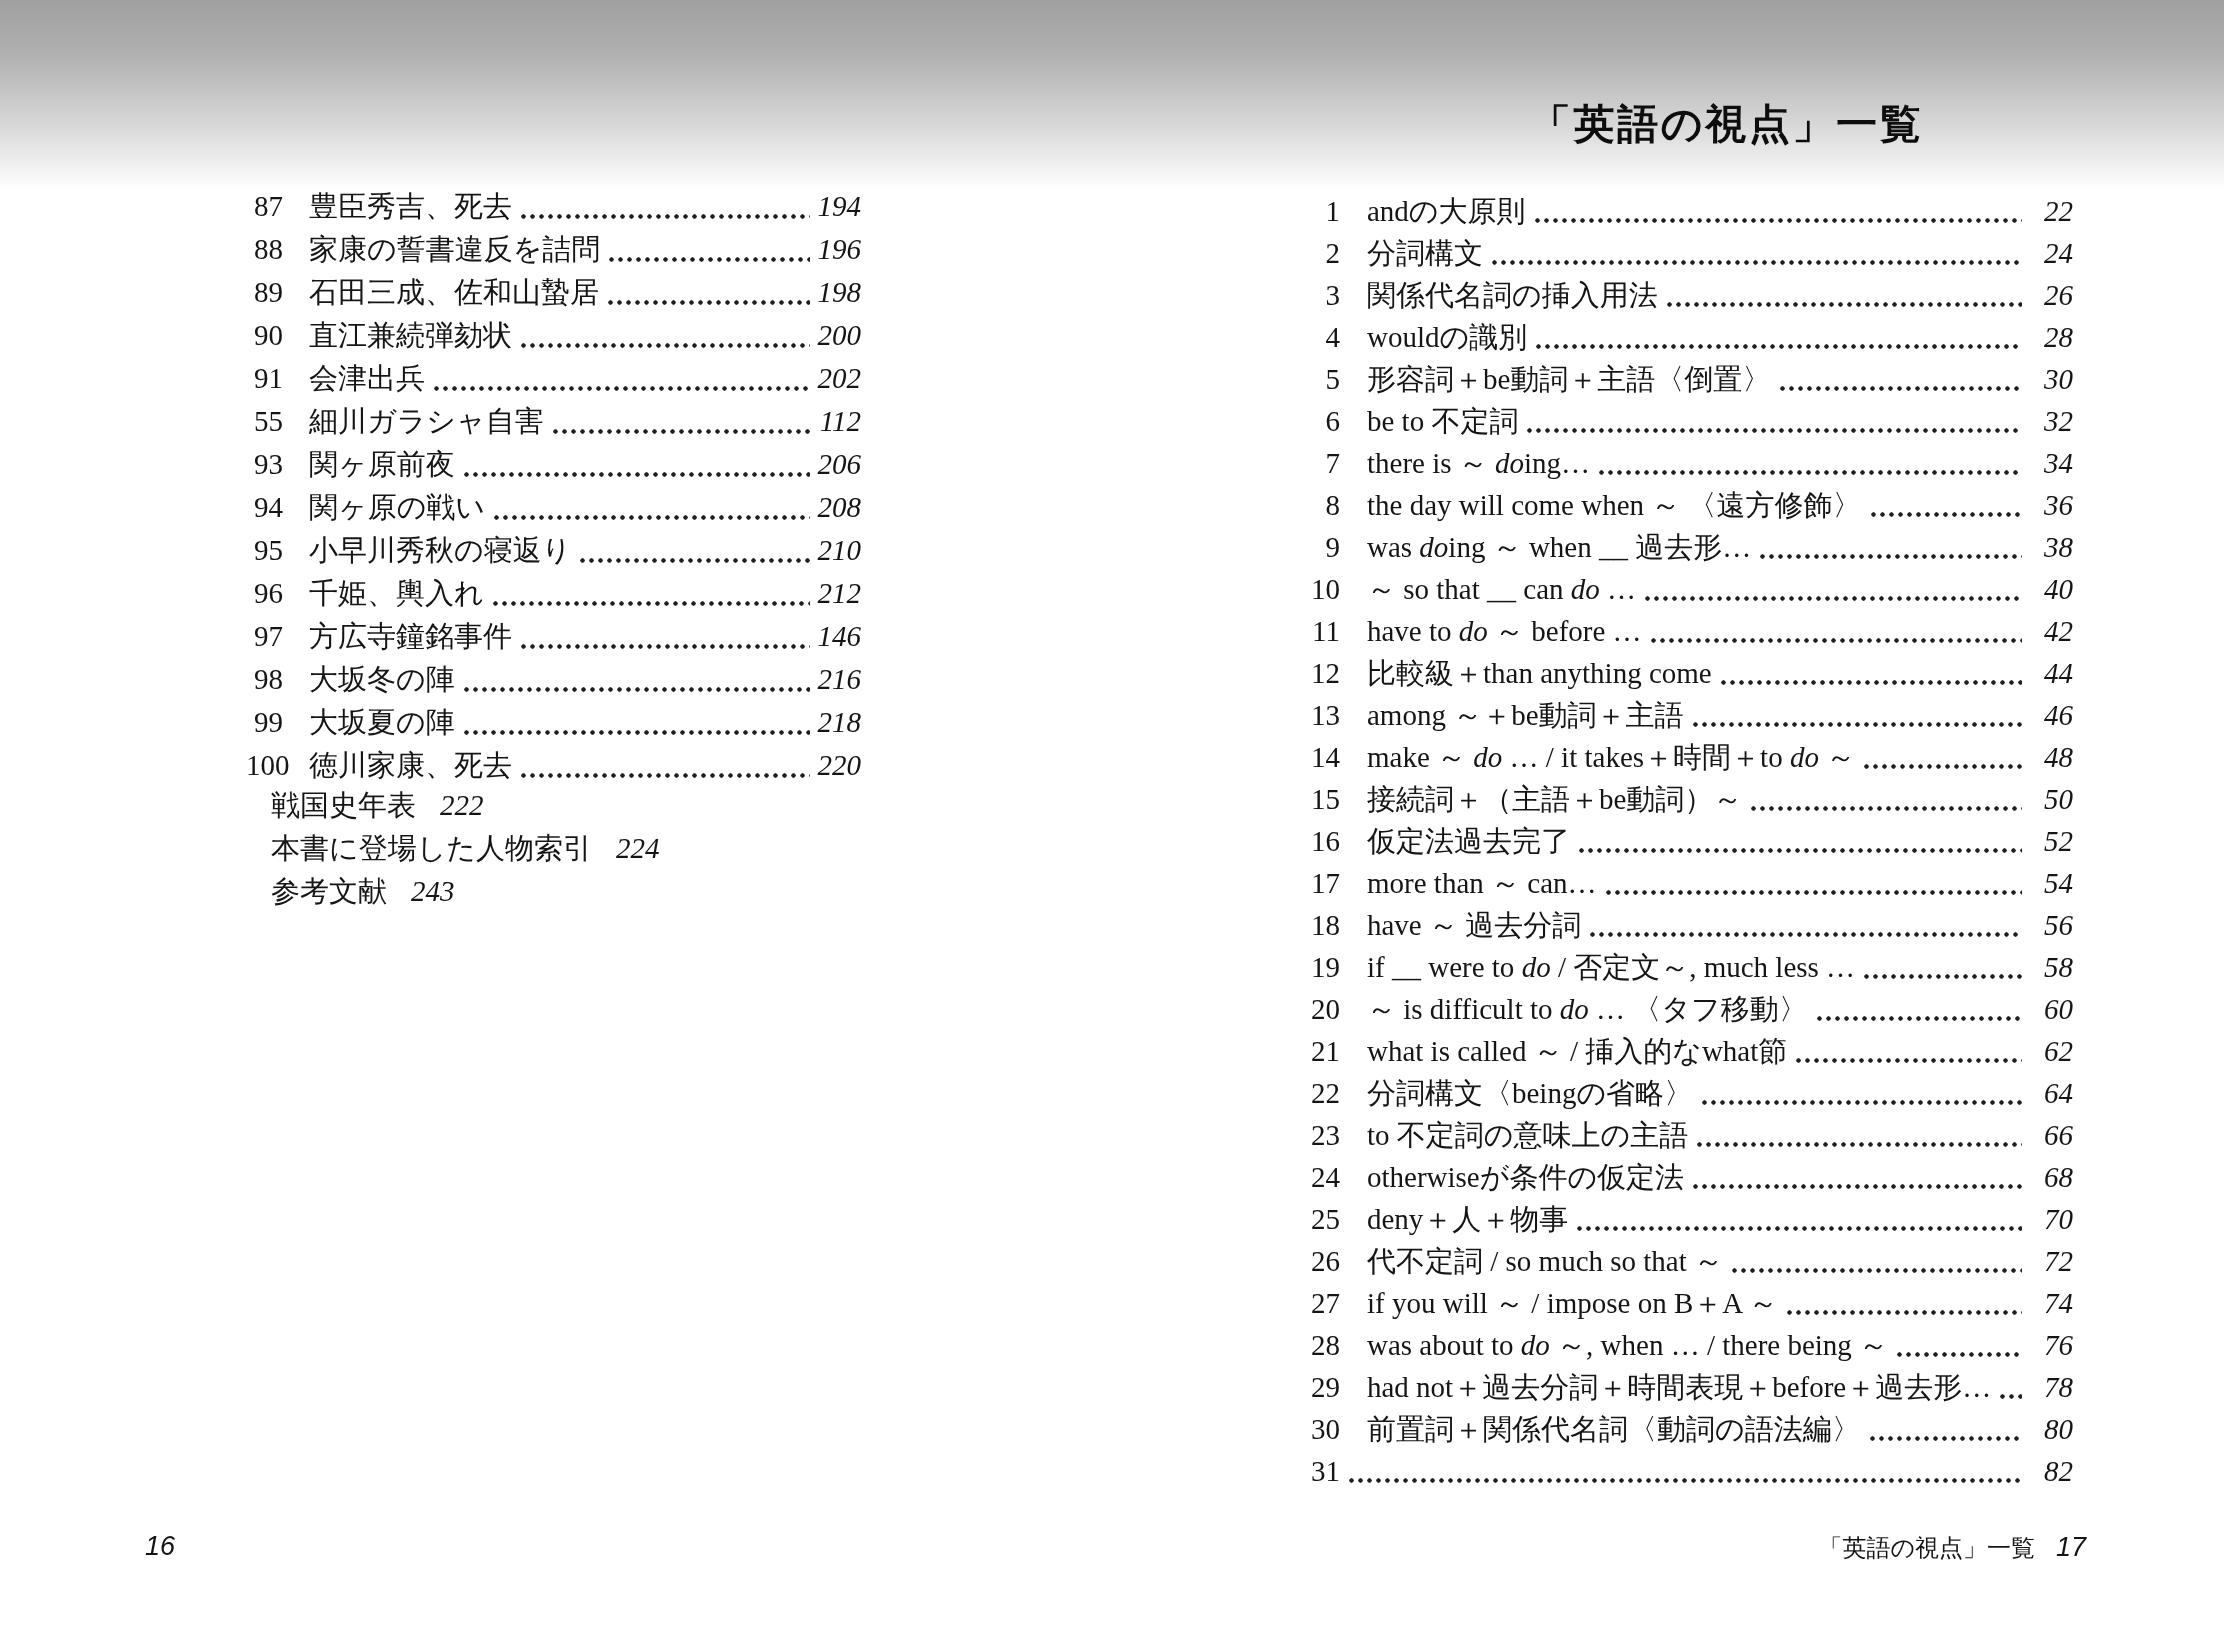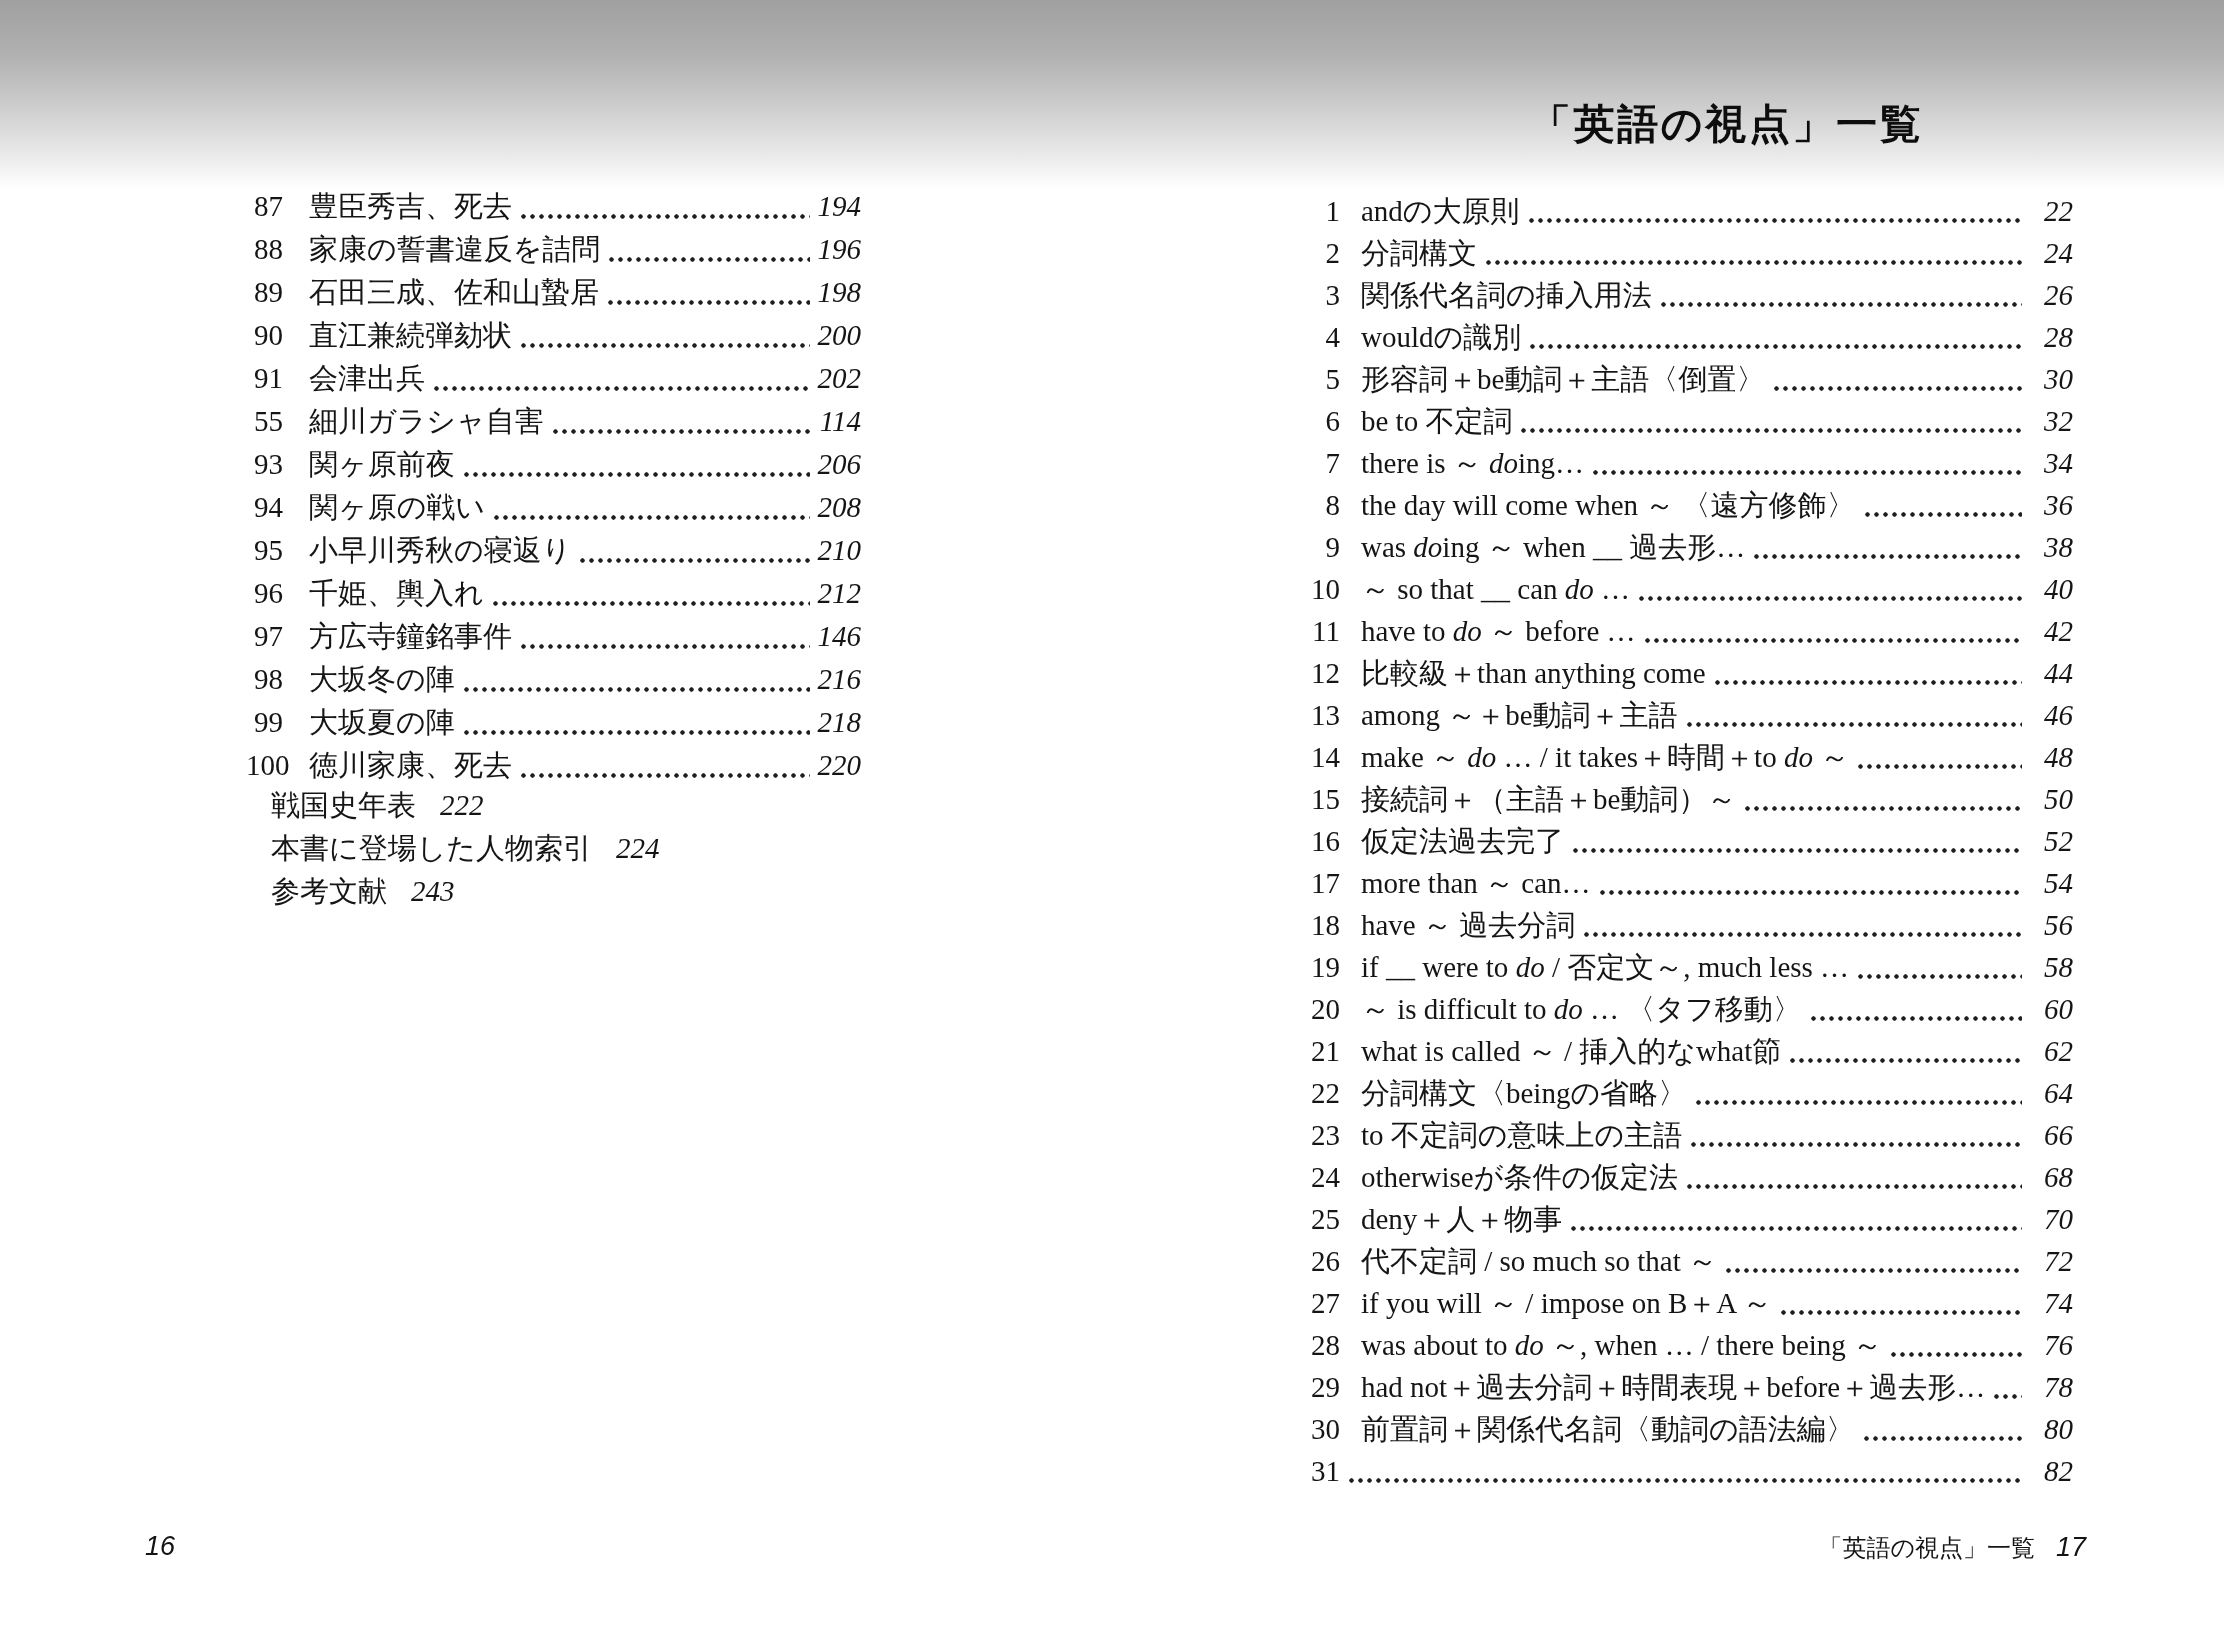--- a/index.html
+++ b/index.html
@@ -20,21 +20,21 @@
   .toc-left{left:246px;top:185px;width:615px;}
   .toc-left .row{height:43px;line-height:43px;}
   .toc-right{left:1309px;top:190px;width:764px;}
   .toc-right .row{height:42px;line-height:42px;}
   .row{display:flex;align-items:stretch;font-size:29px;white-space:nowrap;}
   .num{text-align:right;flex:none;}
   .toc-left .num{width:37px;}
   .toc-right .num{width:31px;}
   .ttl{flex:none;text-align:center;}
   .toc-left .ttl{margin-left:26px;}
-  .toc-right .ttl{margin-left:21px;}
+  .toc-right .ttl{margin-left:27px;}
   .it{font-style:italic;}
   .leader{
     flex:1;margin:0 7.8px 0 7px;
     background-image:radial-gradient(circle,#1f1f1f 1.9px,rgba(0,0,0,0) 2.5px);
     background-size:9px 9px;background-repeat:repeat-x;
     background-position:left bottom 7px;
   }
   .pg{flex:none;min-width:43px;text-align:right;font-style:italic;}
   .appendix{position:absolute;left:271px;top:784px;font-size:29px;}
   .app-row{height:43px;line-height:43px;display:flex;white-space:nowrap;}
@@ -94,21 +94,21 @@
     <span class="num">91</span>
     <span class="ttl">会津出兵</span>
     <span class="leader"></span>
     <span class="pg">202</span>
   </div>
 
   <div class="row">
     <span class="num">55</span>
     <span class="ttl">細川ガラシャ自害</span>
     <span class="leader"></span>
-    <span class="pg">114</span>
+    <span class="pg">112</span>
   </div>
 
   <div class="row">
     <span class="num">93</span>
     <span class="ttl">関ヶ原前夜</span>
     <span class="leader"></span>
     <span class="pg">206</span>
   </div>
 
   <div class="row">

